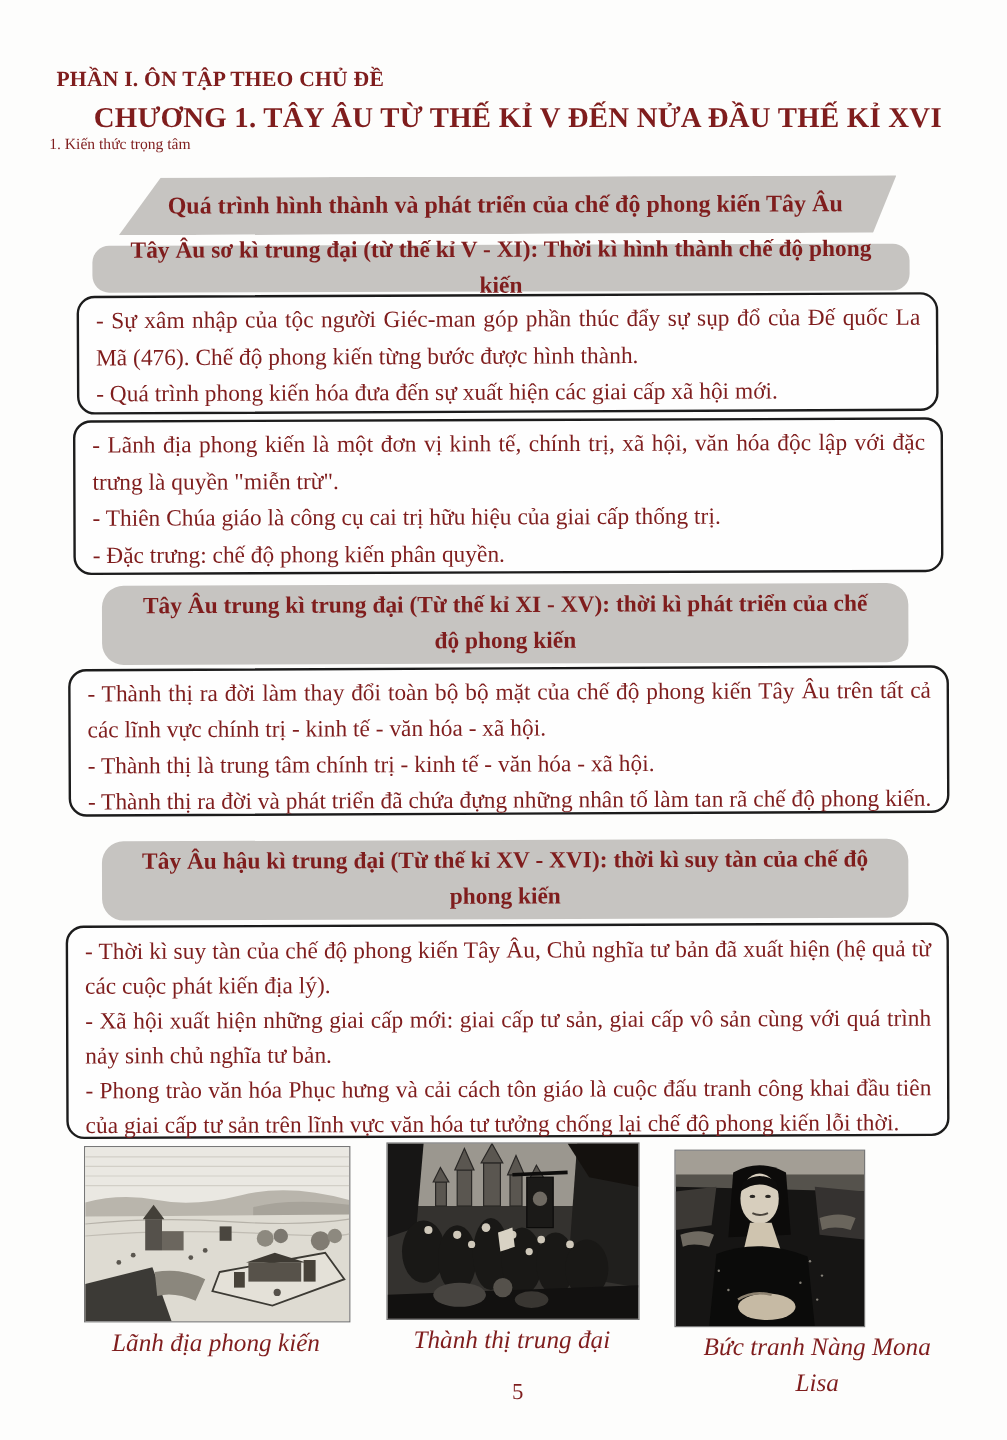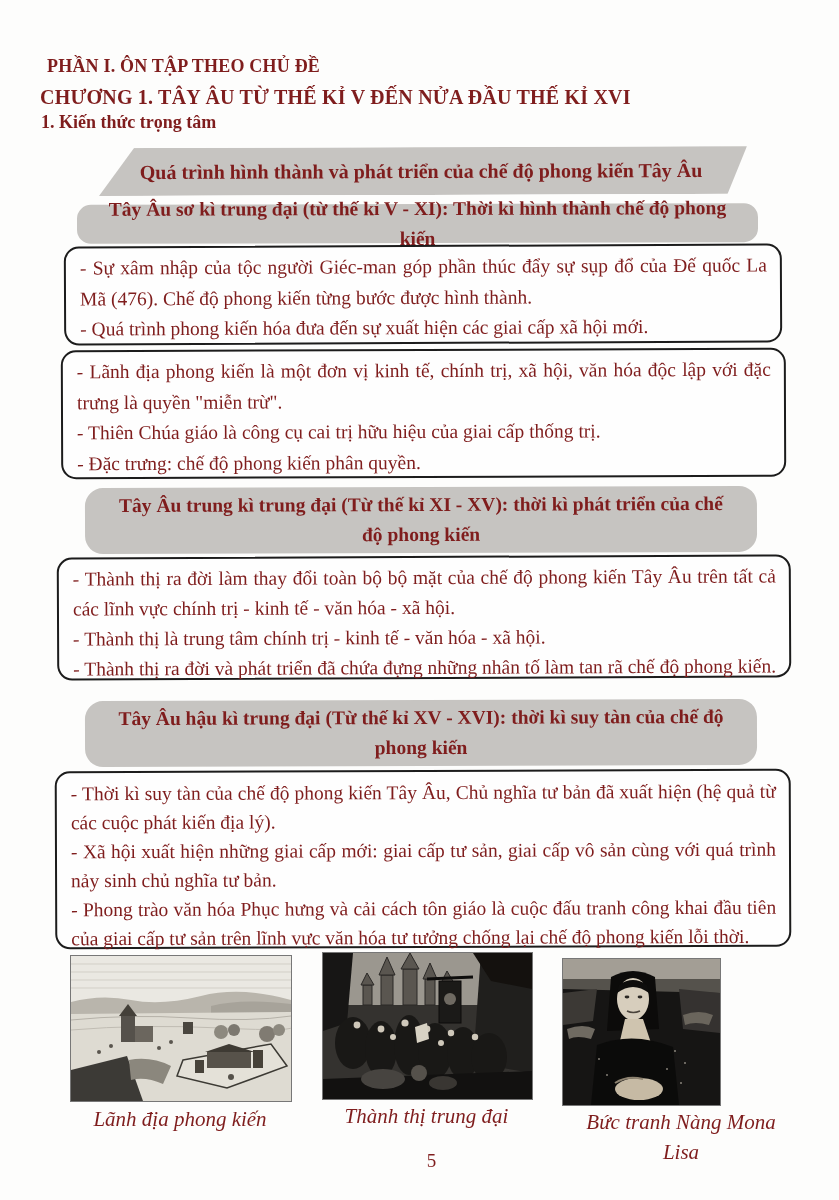--- a/index.html
+++ b/index.html
@@ -12,25 +12,25 @@
     overflow:hidden;
     padding-left:24px;
   }
   
   .part-title{
     position:absolute;left:47px;top:56px;
     font-size:18px;font-weight:bold;letter-spacing:.2px;
   }
   .chapter-title{
     position:absolute;left:40px;right:40px;top:86px;
-    text-align:left;font-size:20px;font-weight:bold;letter-spacing:.2px;
+    text-align:center;font-size:24px;font-weight:bold;letter-spacing:.2px;
   }
   .section-title{
     position:absolute;left:41px;top:112px;
-    font-size:18px;font-weight:bold;
+    font-size:13px;font-weight:normal;
   }
   
   .ribbon{
     position:absolute;left:95px;top:147px;width:652px;height:48px;
     background:var(--banner-gray,#c6c4c1);
     clip-path:polygon(6% 0%,100% 1%,97% 100%,0.6% 100%);
     display:flex;align-items:center;justify-content:center;
     font-size:20px;font-weight:bold;
     transform:rotate(-0.2deg);
   }

